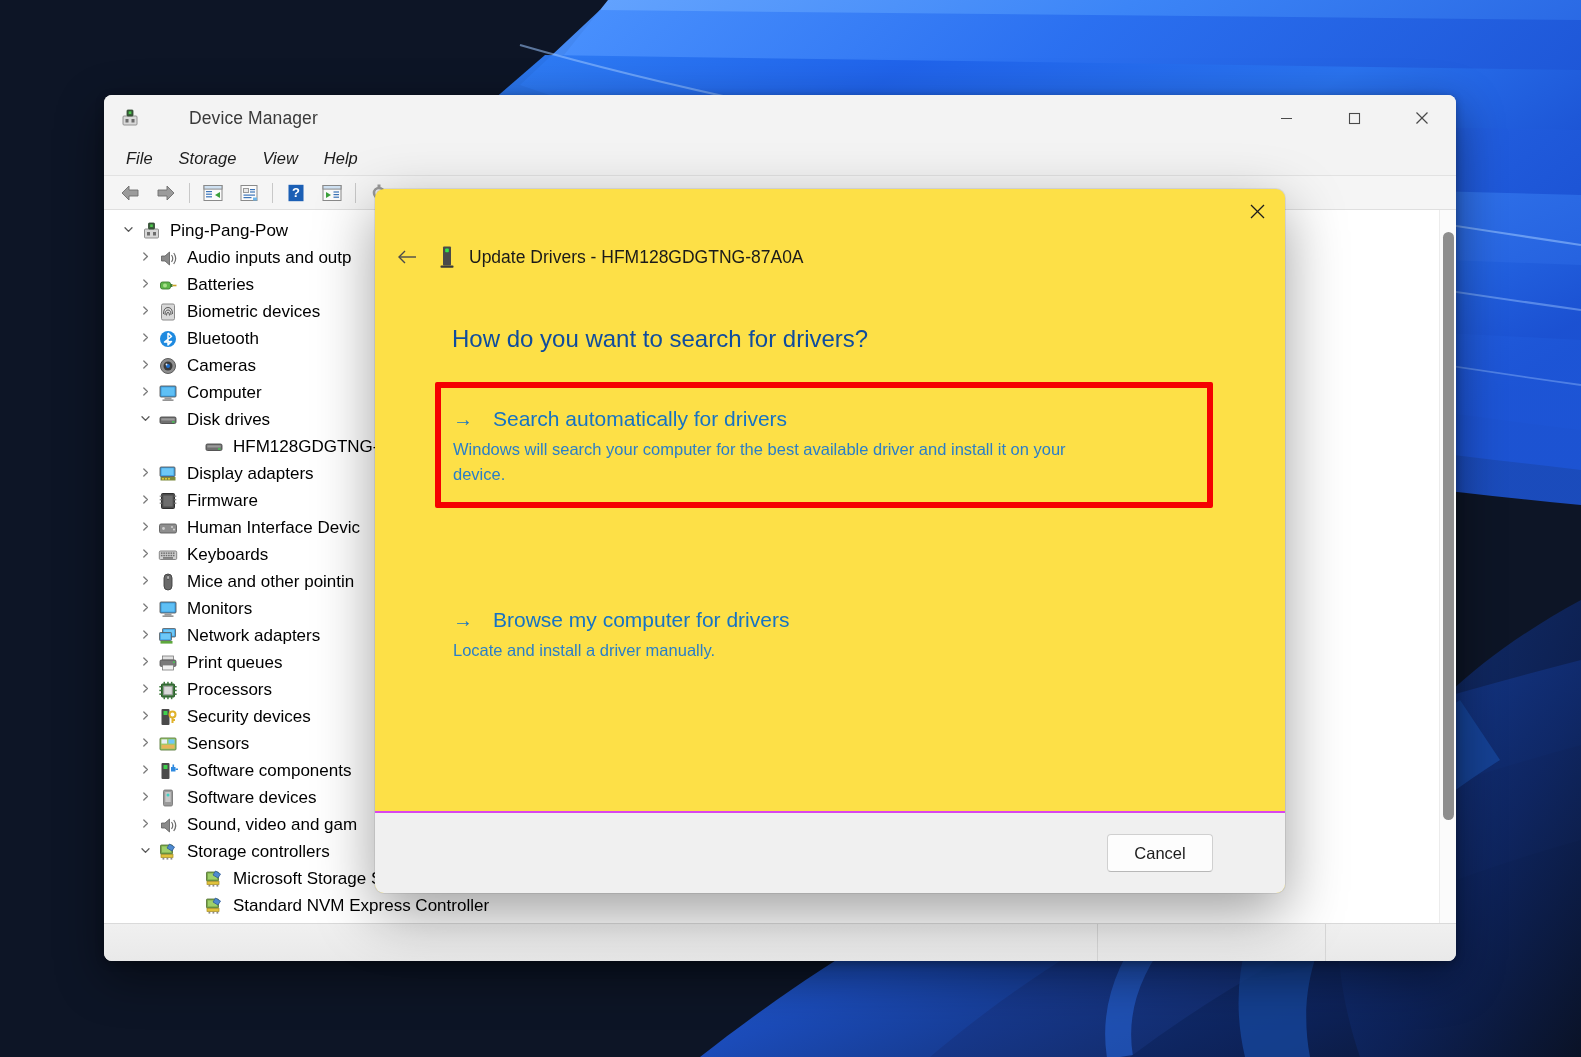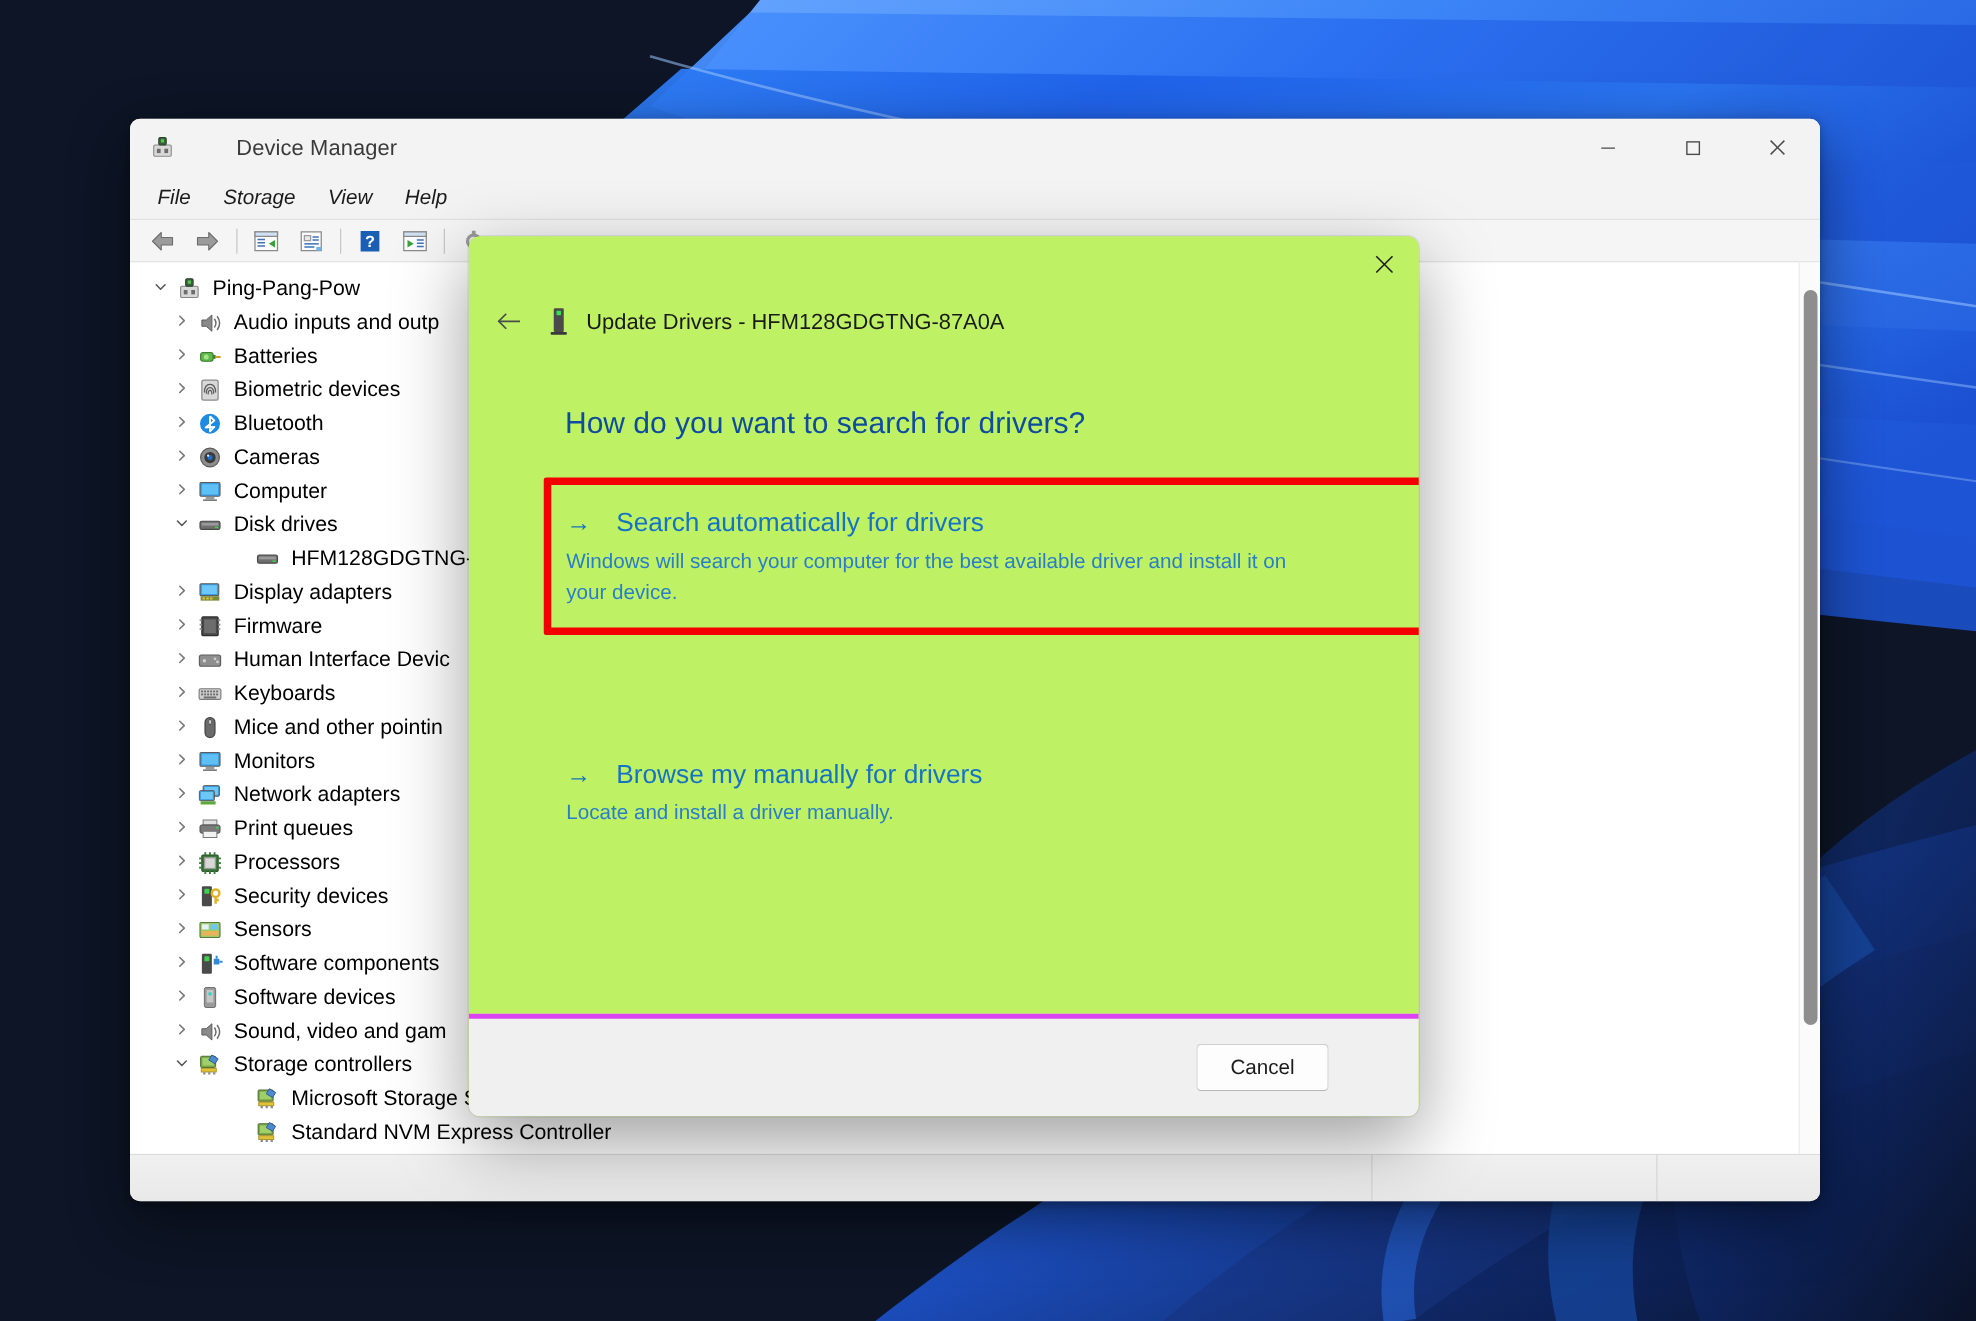--- a/index.html
+++ b/index.html
@@ -127,22 +127,22 @@
     background: linear-gradient(#f0f0f0, #e9e9e9);
     border-top: 1px solid #dadada;
     display: flex;
   }
   .sb-pane { border-right: 1px solid #d6d6d6; height: 100%; }
 
   
   #dialog {
     position: absolute;
     left: 375px; top: 189px;
-    width: 760px; height: 704px;
-    background: #bef264;
+    width: 910px; height: 704px;
+    background: #fde047;
     border-radius: 9px;
     box-shadow: 0 20px 60px rgba(0,0,0,0.38), 0 0 0 1px rgba(0,0,0,0.07);
     display: flex; flex-direction: column;
     overflow: hidden;
   }
   .dlg-topbar { height: 48px; flex: 0 0 48px; position: relative; }
   .dlg-close {
     position: absolute; right: 2px; top: 0;
     width: 52px; height: 44px;
     display: flex; align-items: center; justify-content: center;
@@ -195,21 +195,21 @@
     color: #2a7ec8;
     line-height: 1.5;
     margin-top: 6px;
     max-width: 630px;
   }
   .option2 { margin-top: 103px; }
 
   .dlg-footer {
     flex: 0 0 82px;
     background: #f0f0f0;
-    border-top: 4px solid #d946ef;
+    border-top: 2px solid #d946ef;
     display: flex; align-items: center; justify-content: flex-end;
     padding-right: 72px;
   }
   .cancel-btn {
     min-width: 106px; height: 38px;
     background: #fdfdfd;
     border: 1px solid #d0d0d0;
     border-bottom-color: #b8b8b8;
     border-radius: 4px;
     font-size: 16.5px;
@@ -783,21 +783,21 @@
             <span>Search automatically for drivers</span>
           </div>
           <div class="opt-desc">Windows will search your computer for the best available driver and install it on your device.</div>
         </div>
 
         <div class="highlight-box"></div>
 
         <div class="option option2">
           <div class="opt-title">
             <span class="opt-arrow">→</span>
-            <span>Browse my manually for drivers</span>
+            <span>Browse my computer for drivers</span>
           </div>
           <div class="opt-desc">Locate and install a driver manually.</div>
         </div>
       </div>
     </div>
 
     <div class="dlg-footer">
       <button class="cancel-btn">Cancel</button>
     </div>
   </div>

